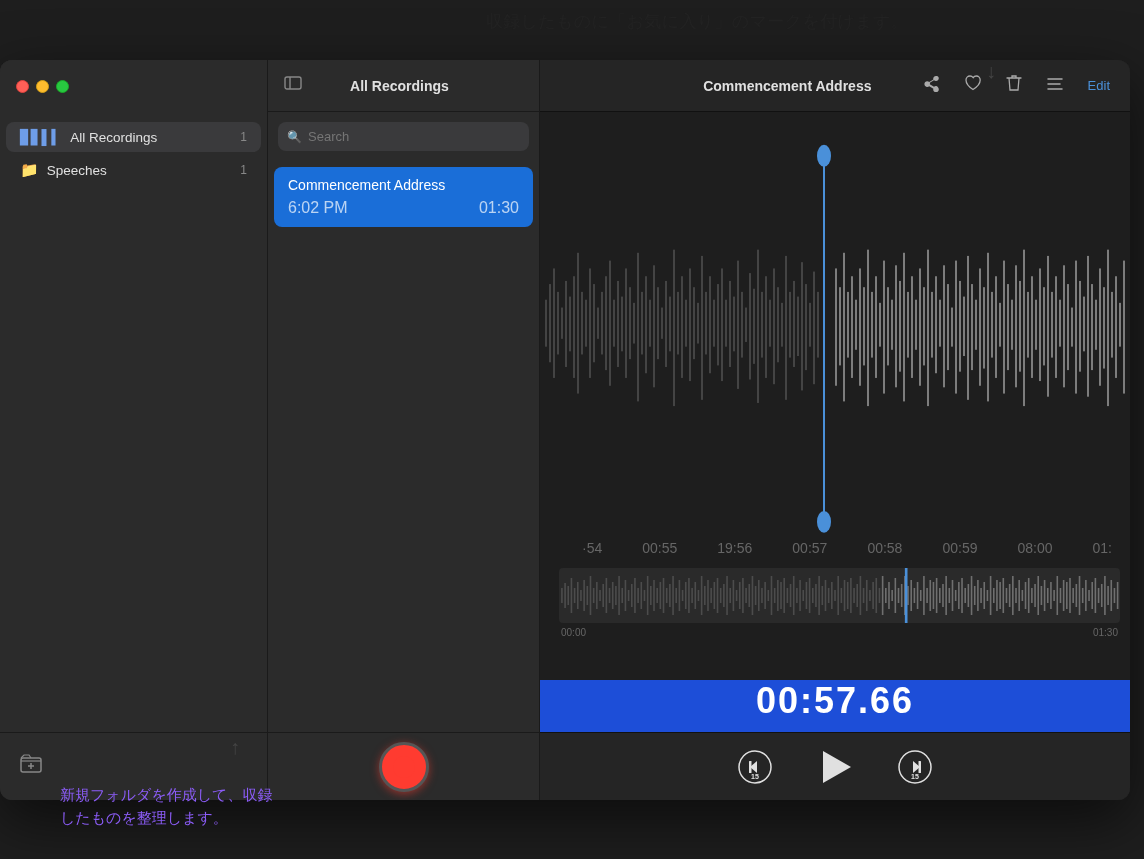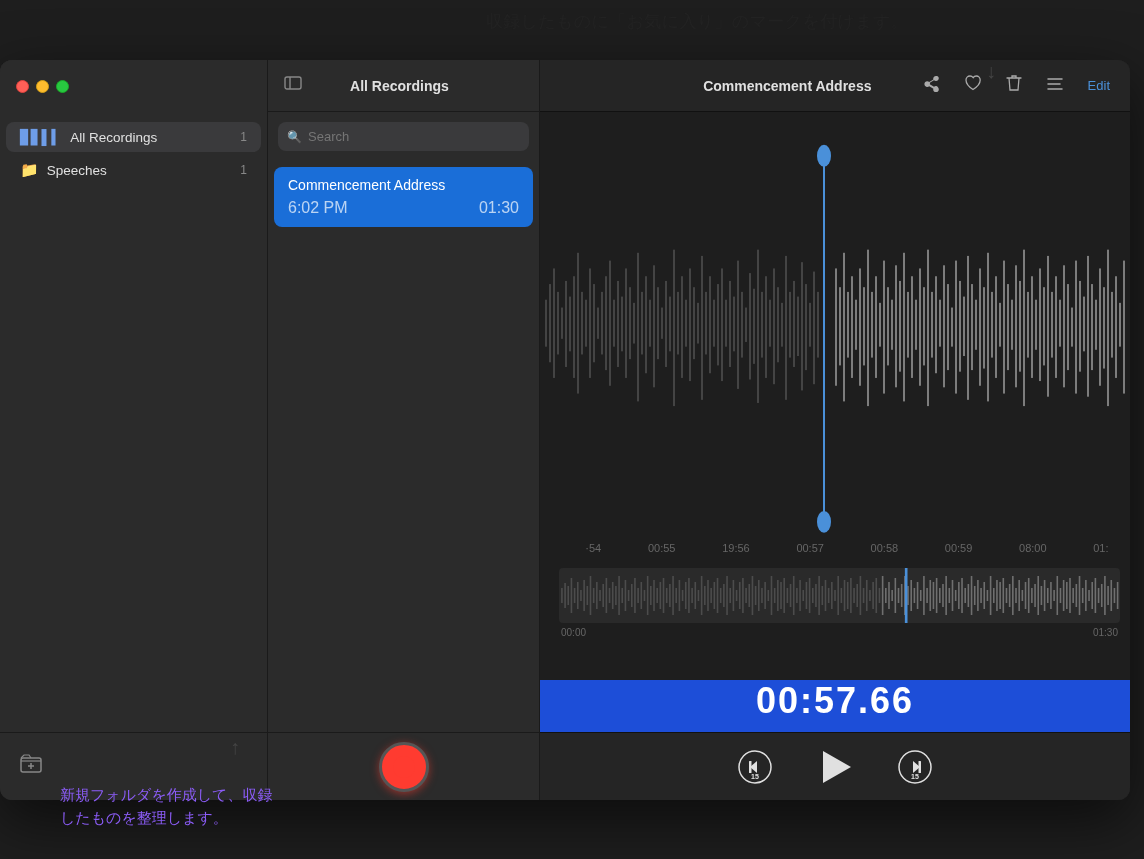--- a/index.html
+++ b/index.html
@@ -349,21 +349,21 @@
       align-items: center;
       background: #1e1e1e;
     }
     .time-ruler-labels {
       display: flex;
       justify-content: space-around;
       width: 100%;
       padding: 0 10px;
     }
     .time-label {
-      font-size: 11px;
+      font-size: 14px;
       color: #666;
       margin-left: 24px;
     }
 
     
     .overview-section {
       position: absolute;
       bottom: 0;
       left: 9px;
       right: 0;

